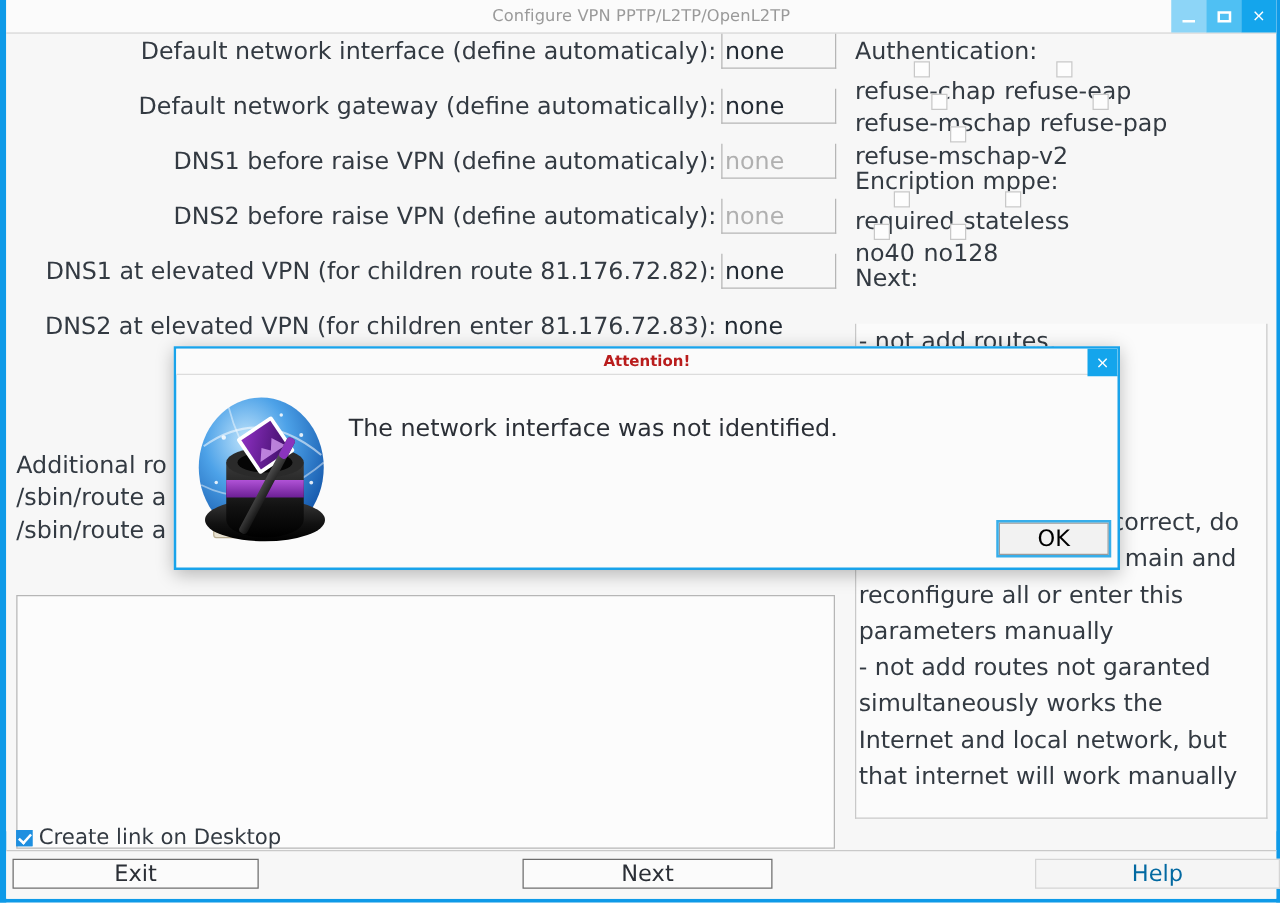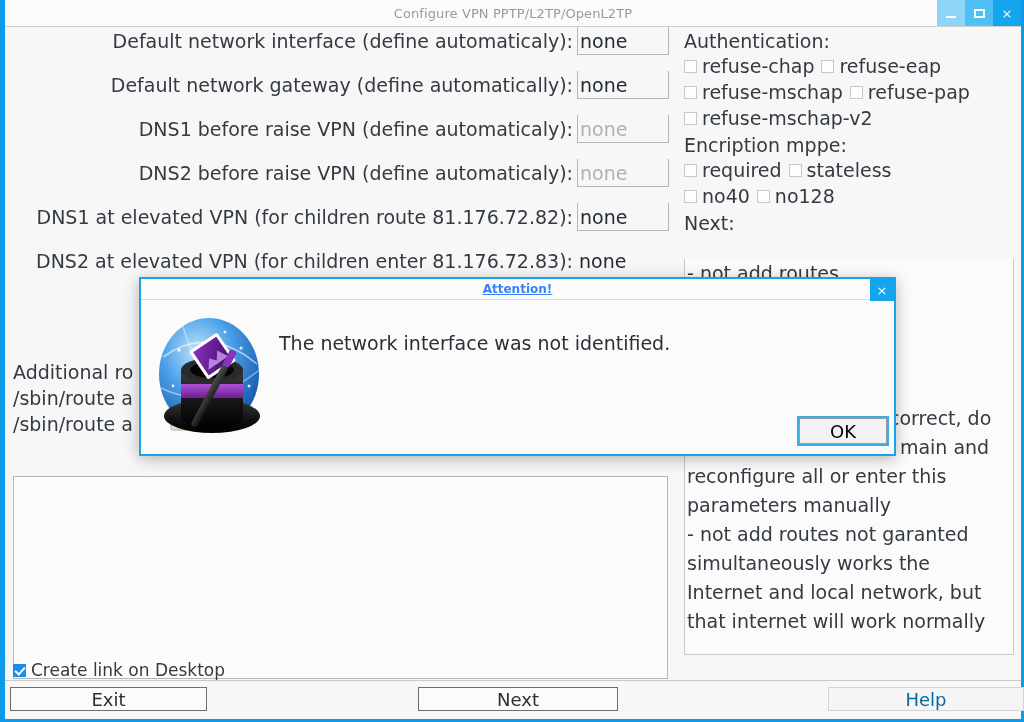--- a/index.html
+++ b/index.html
@@ -90,21 +90,21 @@
 
   
   #rightcol {
     position: absolute; left: 672px; top: 0; right: 0; bottom: 0;
     padding-left: 7px; box-sizing: border-box;
   }
   .section-title {
     font-size: 19px; color: #333a42; margin: 3px 0 1px 0;
   }
   .cb-row { display: flex; align-items: center; height: 26px; }
-  .cb-item { display: flex; align-items: center; margin-right: 7px; }
+  .cb-item { display: flex; align-items: center; margin-right: 7px; flex-direction: column; }
   .cb-box {
     width: 13px; height: 13px; box-sizing: border-box;
     border: 1px solid #c8c8c8; background: #fdfdfd;
     margin-right: 5px; flex: none;
   }
   .cb-label { font-size: 19px; color: #333a42; white-space: nowrap; }
 
   #notes-box {
     position: absolute; left: 7px; right: 7px; top: 232px; bottom: 10px;
     border: 1px solid #c9c9c9; border-top: none; background: #fbfbfb;
@@ -155,21 +155,21 @@
     border: 2px solid #19a3ea;
     box-sizing: border-box;
     box-shadow: 0 3px 14px rgba(0,0,0,.28);
     z-index: 50;
   }
   #dialog-titlebar {
     position: relative; height: 20px; background: #fbfbfb;
     border-bottom: 1px solid #dcdcdc;
     display: flex; align-items: center; justify-content: center;
   }
-  #dialog-title { font-size: 12px; font-weight: bold; color: #3b82f6; text-decoration: underline; }
+  #dialog-title { font-size: 12px; font-weight: bold; color: #b91c1c; }
   #dialog-close {
     position: absolute; right: 0; top: 0; width: 24px; height: 22px;
     background: #14a5ec; color: #fff; font-size: 13px;
     display: flex; align-items: center; justify-content: center;
     cursor: pointer;
   }
   #dialog-body { position: relative; height: 155px; }
   #dialog-icon { position: absolute; left: 12px; top: 12px; width: 118px; height: 132px; }
   #dialog-message {
     position: absolute; left: 138px; top: 32px; right: 20px;
@@ -314,21 +314,21 @@
         <div class="nline">interfaces</div>
         <div class="nline">net another</div>
         <div class="nline">and/or</div>
         <div class="nline">gateway defined not correct, do</div>
         <div class="nline">useful net interface is main and</div>
         <div class="nline">reconfigure all or enter this</div>
         <div class="nline">parameters manually</div>
         <div class="nline">- not add routes not garanted</div>
         <div class="nline">simultaneously works the</div>
         <div class="nline">Internet and local network, but</div>
-        <div class="nline">that internet will work normally</div>
+        <div class="nline">that internet will work manually</div>
       </div>
     </div>
   </div>
 
   <div id="desktop-row">
     <span id="desktop-cb"></span>
     <span id="desktop-label">Create link on Desktop</span>
   </div>
 
   <div id="buttonbar">

